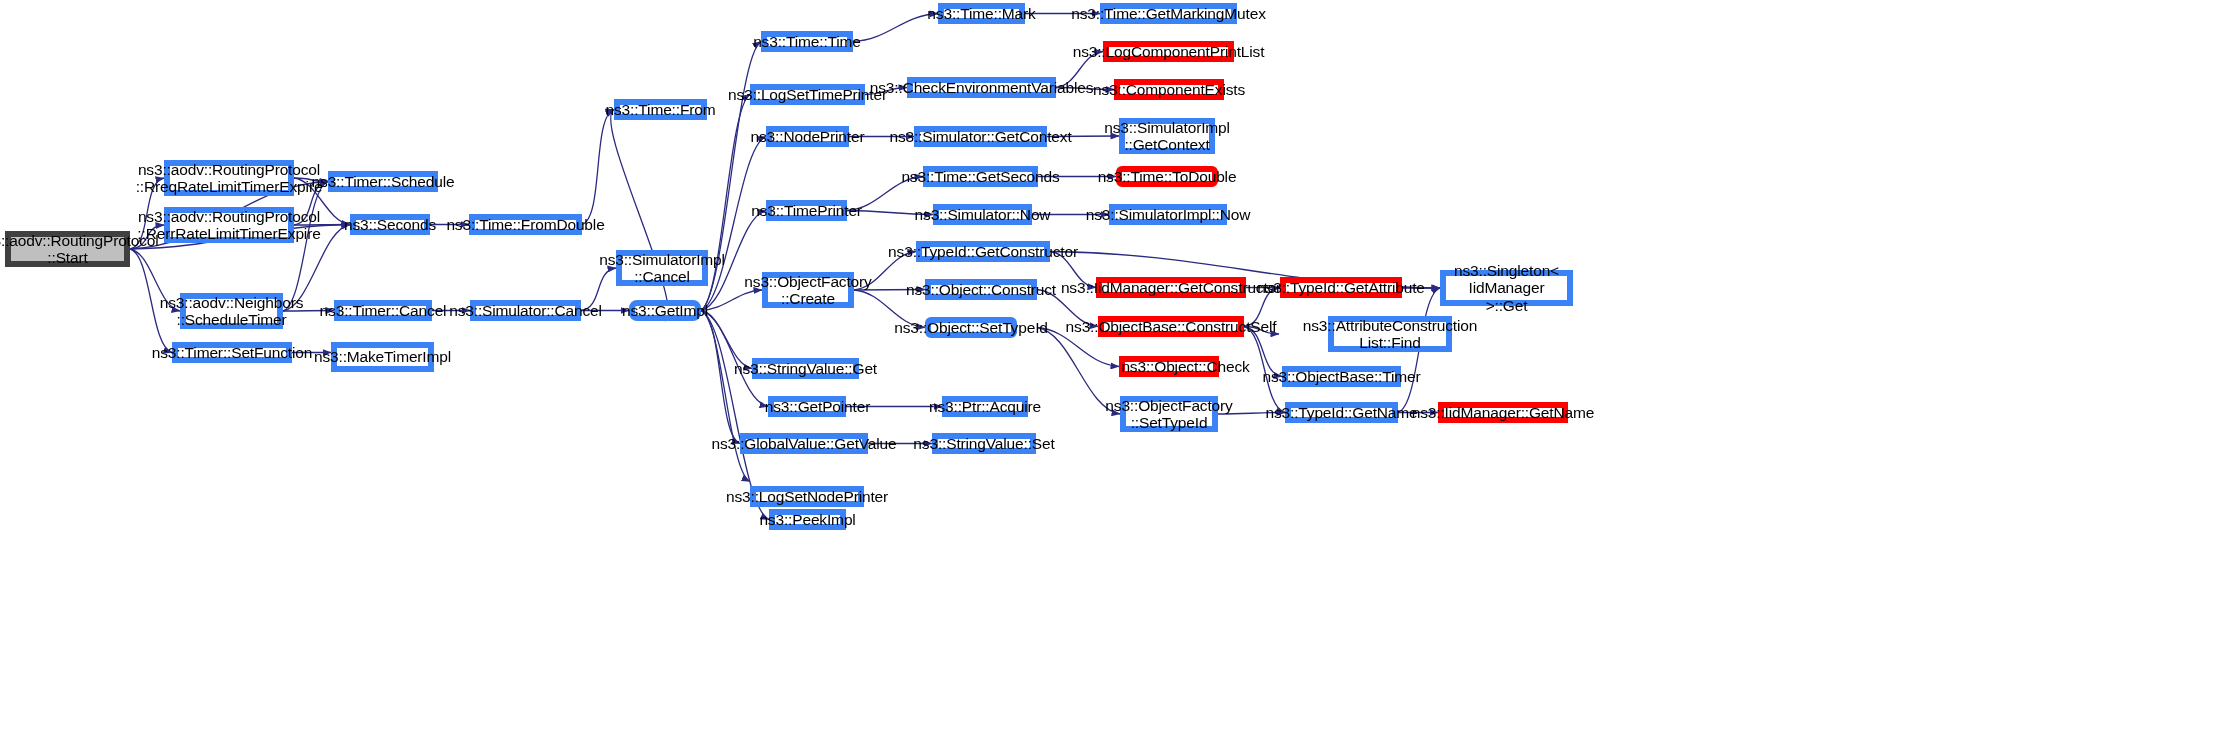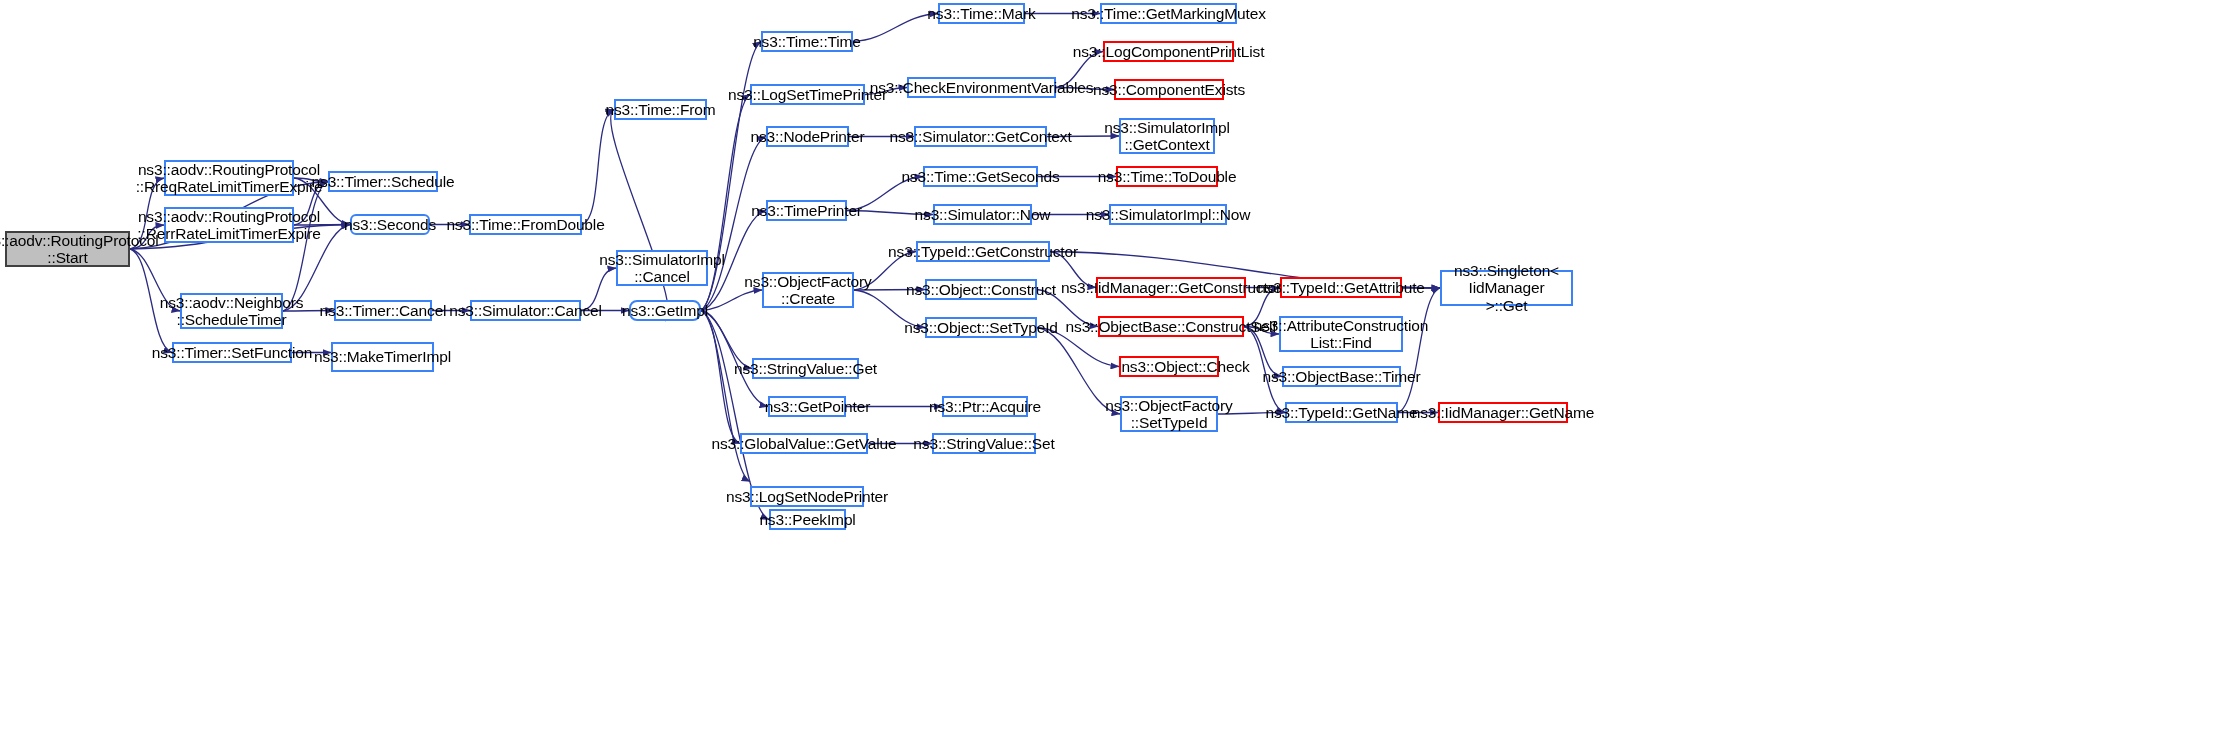--- a/index.html
+++ b/index.html
@@ -24,21 +24,21 @@
     height: 755px;
     pointer-events: none;
   }
   .node {
     position: absolute;
     box-sizing: border-box;
     display: flex;
     align-items: center;
     justify-content: center;
     text-align: center;
-    border: 2px solid #3b82f6;
+    border: 6px solid #3b82f6;
     background: #ffffff;
     color: #000000;
     font-size: 15.5px;
     line-height: 1.12;
     letter-spacing: -0.15px;
     white-space: pre-line;
     padding: 0 3px;
     z-index: 5;
   }
   .node.red {
@@ -126,21 +126,21 @@
       <div class="node current" style="left: 5px; top: 231px; width: 125px; height: 36px;">ns3::aodv::RoutingProtocol
 ::Start</div>
       <div class="node" style="left: 164px; top: 160px; width: 130px; height: 36px;">ns3::aodv::RoutingProtocol
 ::RreqRateLimitTimerExpire</div>
       <div class="node" style="left: 164px; top: 207px; width: 130px; height: 36px;">ns3::aodv::RoutingProtocol
 ::RerrRateLimitTimerExpire</div>
       <div class="node" style="left: 180px; top: 293px; width: 103px; height: 36px;">ns3::aodv::Neighbors
 ::ScheduleTimer</div>
       <div class="node" style="left: 172px; top: 342px; width: 120px; height: 21px;">ns3::Timer::SetFunction</div>
       <div class="node" style="left: 328px; top: 171px; width: 110px; height: 21px;">ns3::Timer::Schedule</div>
-      <div class="node" style="left: 350px; top: 214px; width: 80px; height: 21px; border-radius: 6px;">ns3::Seconds</div>
+      <div class="node" style="left: 350px; top: 214px; width: 80px; height: 21px;">ns3::Seconds</div>
       <div class="node" style="left: 334px; top: 300px; width: 98px; height: 21px;">ns3::Timer::Cancel</div>
       <div class="node" style="left: 331px; top: 342px; width: 103px; height: 30px;">ns3::MakeTimerImpl</div>
       <div class="node" style="left: 469px; top: 214px; width: 113px; height: 21px;">ns3::Time::FromDouble</div>
       <div class="node" style="left: 470px; top: 300px; width: 111px; height: 21px;">ns3::Simulator::Cancel</div>
       <div class="node" style="left: 614px; top: 99px; width: 93px; height: 21px;">ns3::Time::From</div>
       <div class="node" style="left: 616px; top: 250px; width: 92px; height: 36px;">ns3::SimulatorImpl
 ::Cancel</div>
       <div class="node" style="left: 629px; top: 300px; width: 72px; height: 21px; border-radius: 8px;">ns3::GetImpl</div>
       <div class="node" style="left: 761px; top: 31px; width: 92px; height: 21px;">ns3::Time::Time</div>
       <div class="node" style="left: 750px; top: 84px; width: 115px; height: 21px;">ns3::LogSetTimePrinter</div>
@@ -153,37 +153,37 @@
       <div class="node" style="left: 740px; top: 433px; width: 128px; height: 21px;">ns3::GlobalValue::GetValue</div>
       <div class="node" style="left: 750px; top: 471px; width: 114px; height: 21px; margin-top: 15px;">ns3::LogSetNodePrinter</div>
       <div class="node" style="left: 769px; top: 509px; width: 77px; height: 21px;">ns3::PeekImpl</div>
       <div class="node" style="left: 938px; top: 3px; width: 87px; height: 21px;">ns3::Time::Mark</div>
       <div class="node" style="left: 907px; top: 77px; width: 149px; height: 21px;">ns3::CheckEnvironmentVariables</div>
       <div class="node" style="left: 914px; top: 126px; width: 133px; height: 21px;">ns3::Simulator::GetContext</div>
       <div class="node" style="left: 923px; top: 166px; width: 115px; height: 21px;">ns3::Time::GetSeconds</div>
       <div class="node" style="left: 933px; top: 204px; width: 99px; height: 21px;">ns3::Simulator::Now</div>
       <div class="node" style="left: 916px; top: 241px; width: 134px; height: 21px;">ns3::TypeId::GetConstructor</div>
       <div class="node" style="left: 925px; top: 279px; width: 112px; height: 21px;">ns3::Object::Construct</div>
-      <div class="node" style="left: 925px; top: 317px; width: 112px; height: 21px;">ns3::Object::SetTypeId</div>
+      <div class="node" style="left: 925px; top: 317px; width: 92px; height: 21px; border-radius: 6px;">ns3::Object::SetTypeId</div>
       <div class="node" style="left: 942px; top: 396px; width: 86px; height: 21px;">ns3::Ptr::Acquire</div>
       <div class="node" style="left: 932px; top: 433px; width: 104px; height: 21px;">ns3::StringValue::Set</div>
       <div class="node" style="left: 1100px; top: 3px; width: 137px; height: 21px;">ns3::Time::GetMarkingMutex</div>
       <div class="node red" style="left: 1103px; top: 41px; width: 131px; height: 21px;">ns3::LogComponentPrintList</div>
       <div class="node red" style="left: 1114px; top: 79px; width: 110px; height: 21px;">ns3::ComponentExists</div>
       <div class="node" style="left: 1119px; top: 118px; width: 96px; height: 36px;">ns3::SimulatorImpl
 ::GetContext</div>
-      <div class="node red" style="left: 1116px; top: 166px; width: 102px; height: 21px;">ns3::Time::ToDouble</div>
+      <div class="node red" style="left: 1116px; top: 166px; width: 102px; height: 21px; border-radius: 6px;">ns3::Time::ToDouble</div>
       <div class="node" style="left: 1109px; top: 204px; width: 118px; height: 21px;">ns3::SimulatorImpl::Now</div>
       <div class="node red" style="left: 1096px; top: 277px; width: 150px; height: 21px;">ns3::IidManager::GetConstructor</div>
       <div class="node red" style="left: 1098px; top: 316px; width: 146px; height: 21px;">ns3::ObjectBase::ConstructSelf</div>
       <div class="node red" style="left: 1119px; top: 356px; width: 100px; height: 21px; padding-left: 36px;">ns3::Object::Check</div>
       <div class="node" style="left: 1120px; top: 396px; width: 98px; height: 36px;">ns3::ObjectFactory
 ::SetTypeId</div>
       <div class="node red" style="left: 1280px; top: 277px; width: 122px; height: 21px;">ns3::TypeId::GetAttribute</div>
-      <div class="node" style="left: 1279px; top: 316px; width: 124px; height: 36px;">ns3::AttributeConstruction
+      <div class="node" style="left: 1328px; top: 316px; width: 124px; height: 36px;">ns3::AttributeConstruction
 List::Find</div>
       <div class="node" style="left: 1282px; top: 366px; width: 119px; height: 21px;">ns3::ObjectBase::Timer</div>
       <div class="node" style="left: 1285px; top: 402px; width: 113px; height: 21px;">ns3::TypeId::GetName</div>
       <div class="node" style="left: 1440px; top: 270px; width: 133px; height: 36px;">ns3::Singleton&lt; IidManager
 &gt;::Get</div>
       <div class="node red" style="left: 1438px; top: 402px; width: 130px; height: 21px;">ns3::IidManager::GetName</div>
     </div>
 </div>
 
 </body></html>

